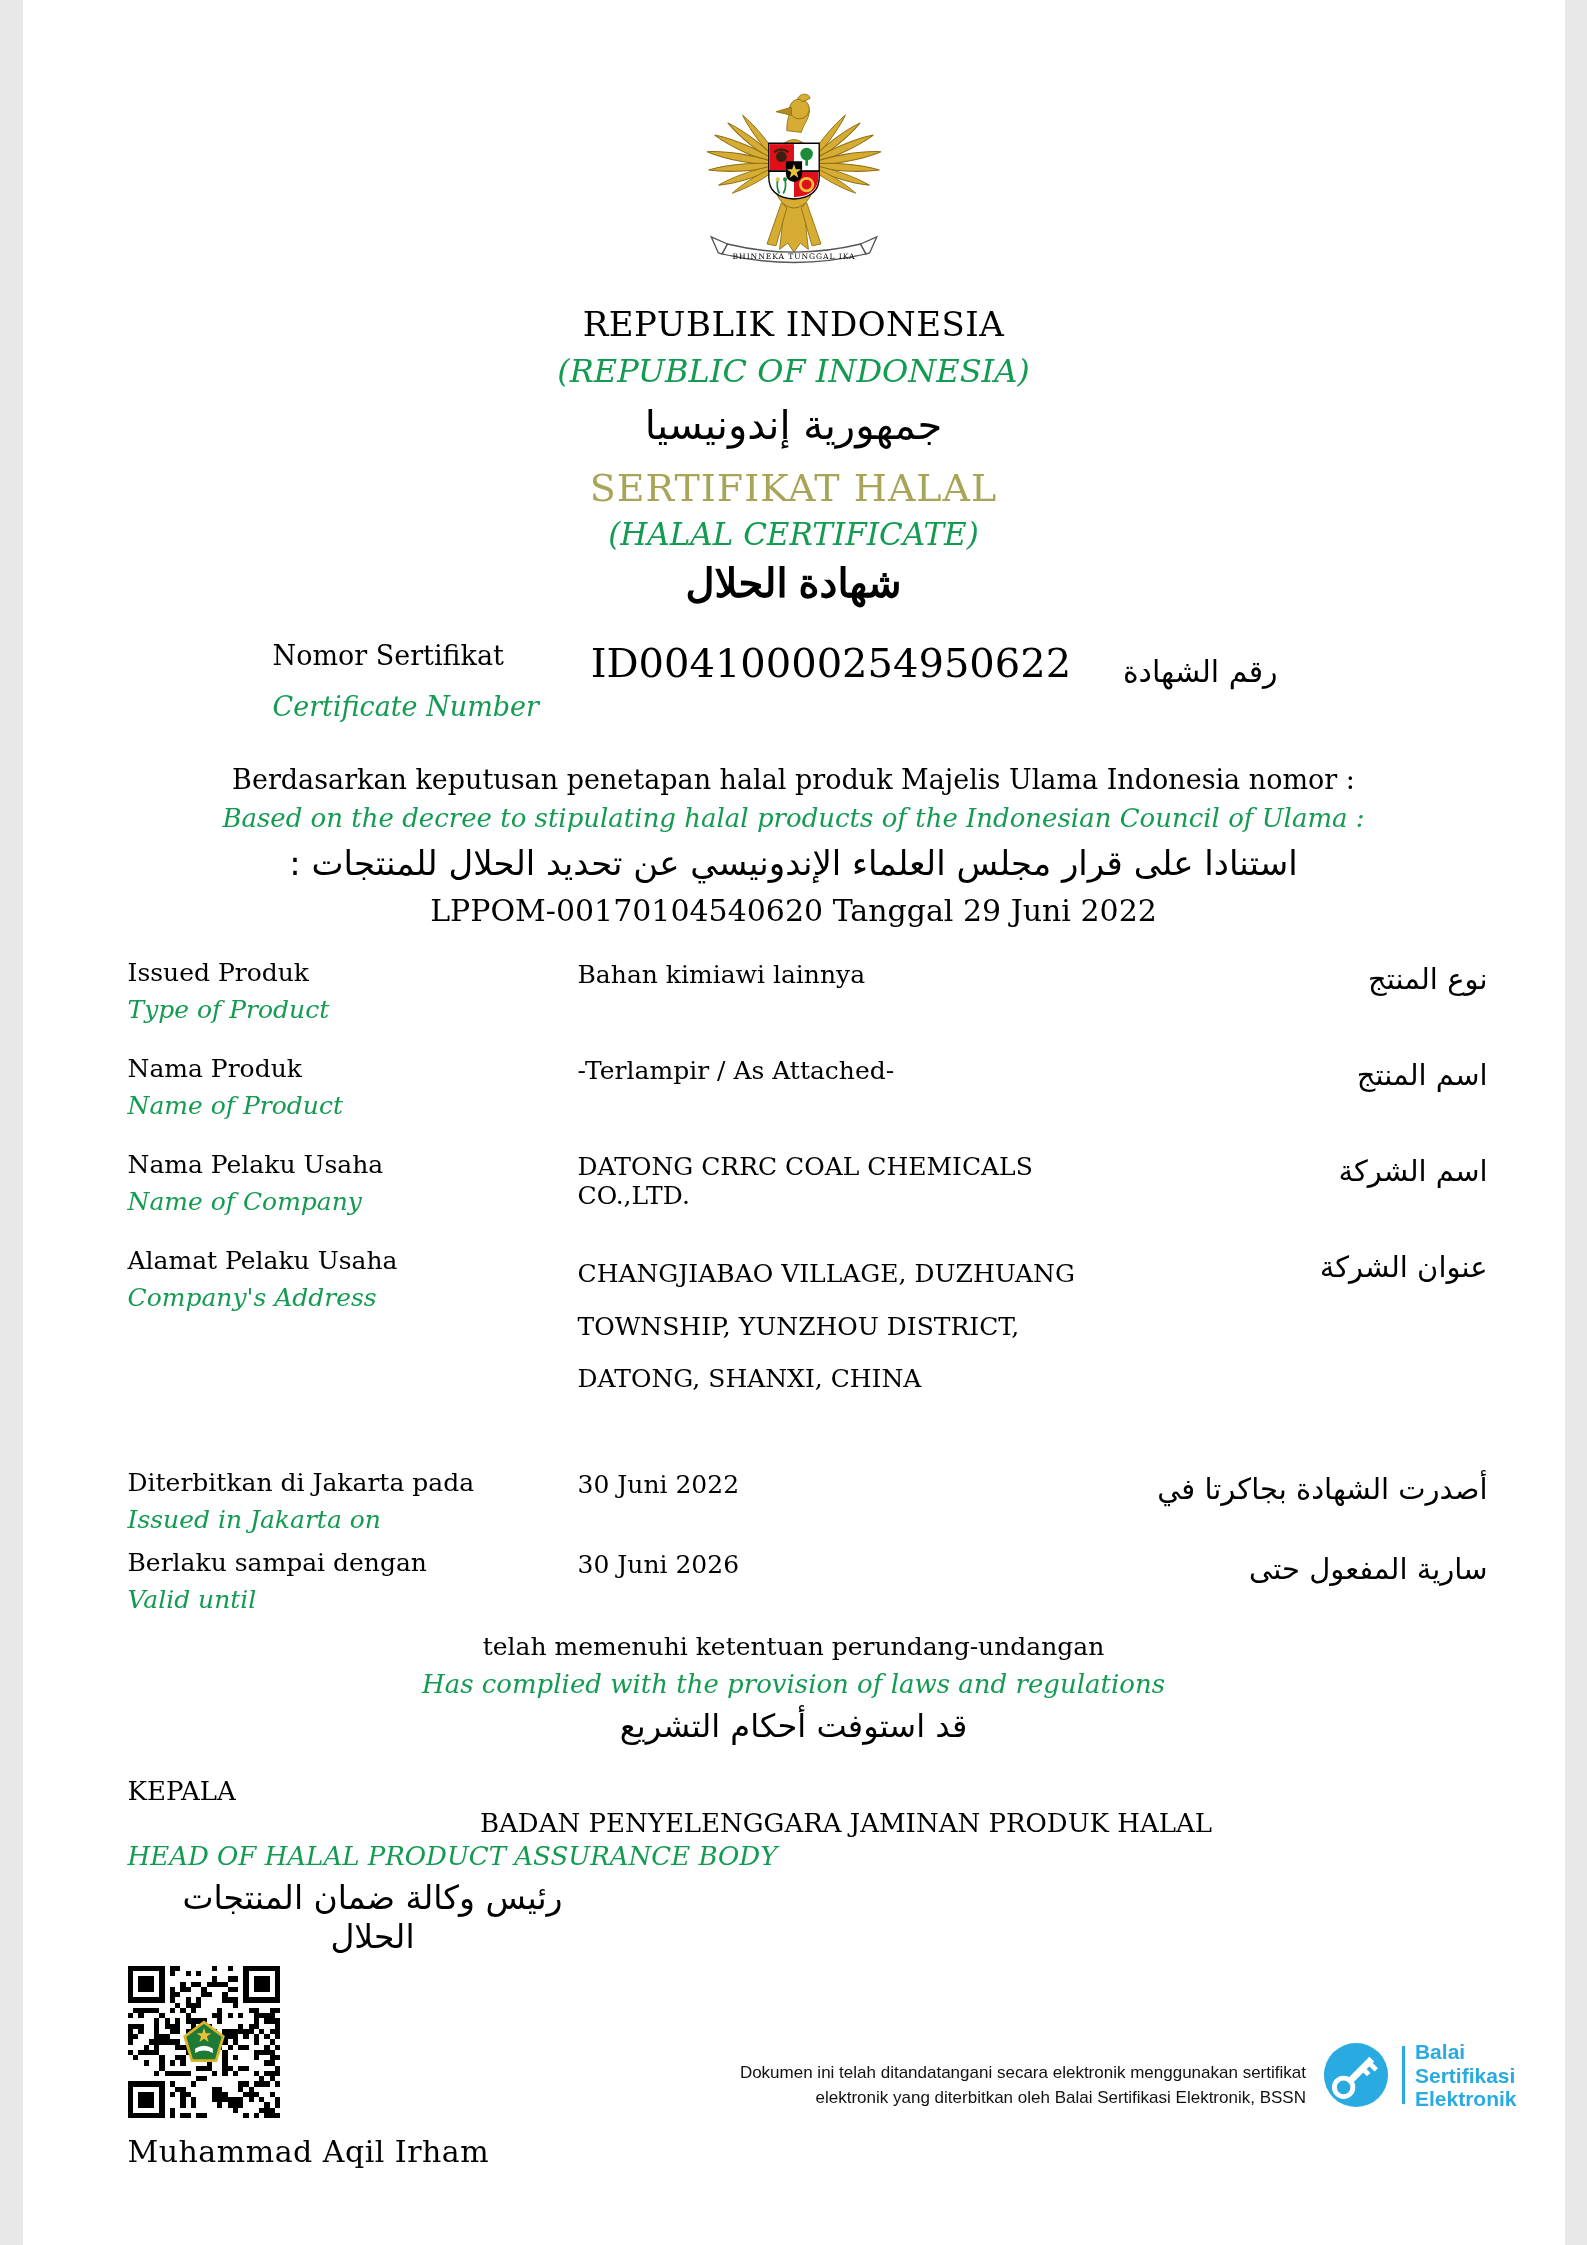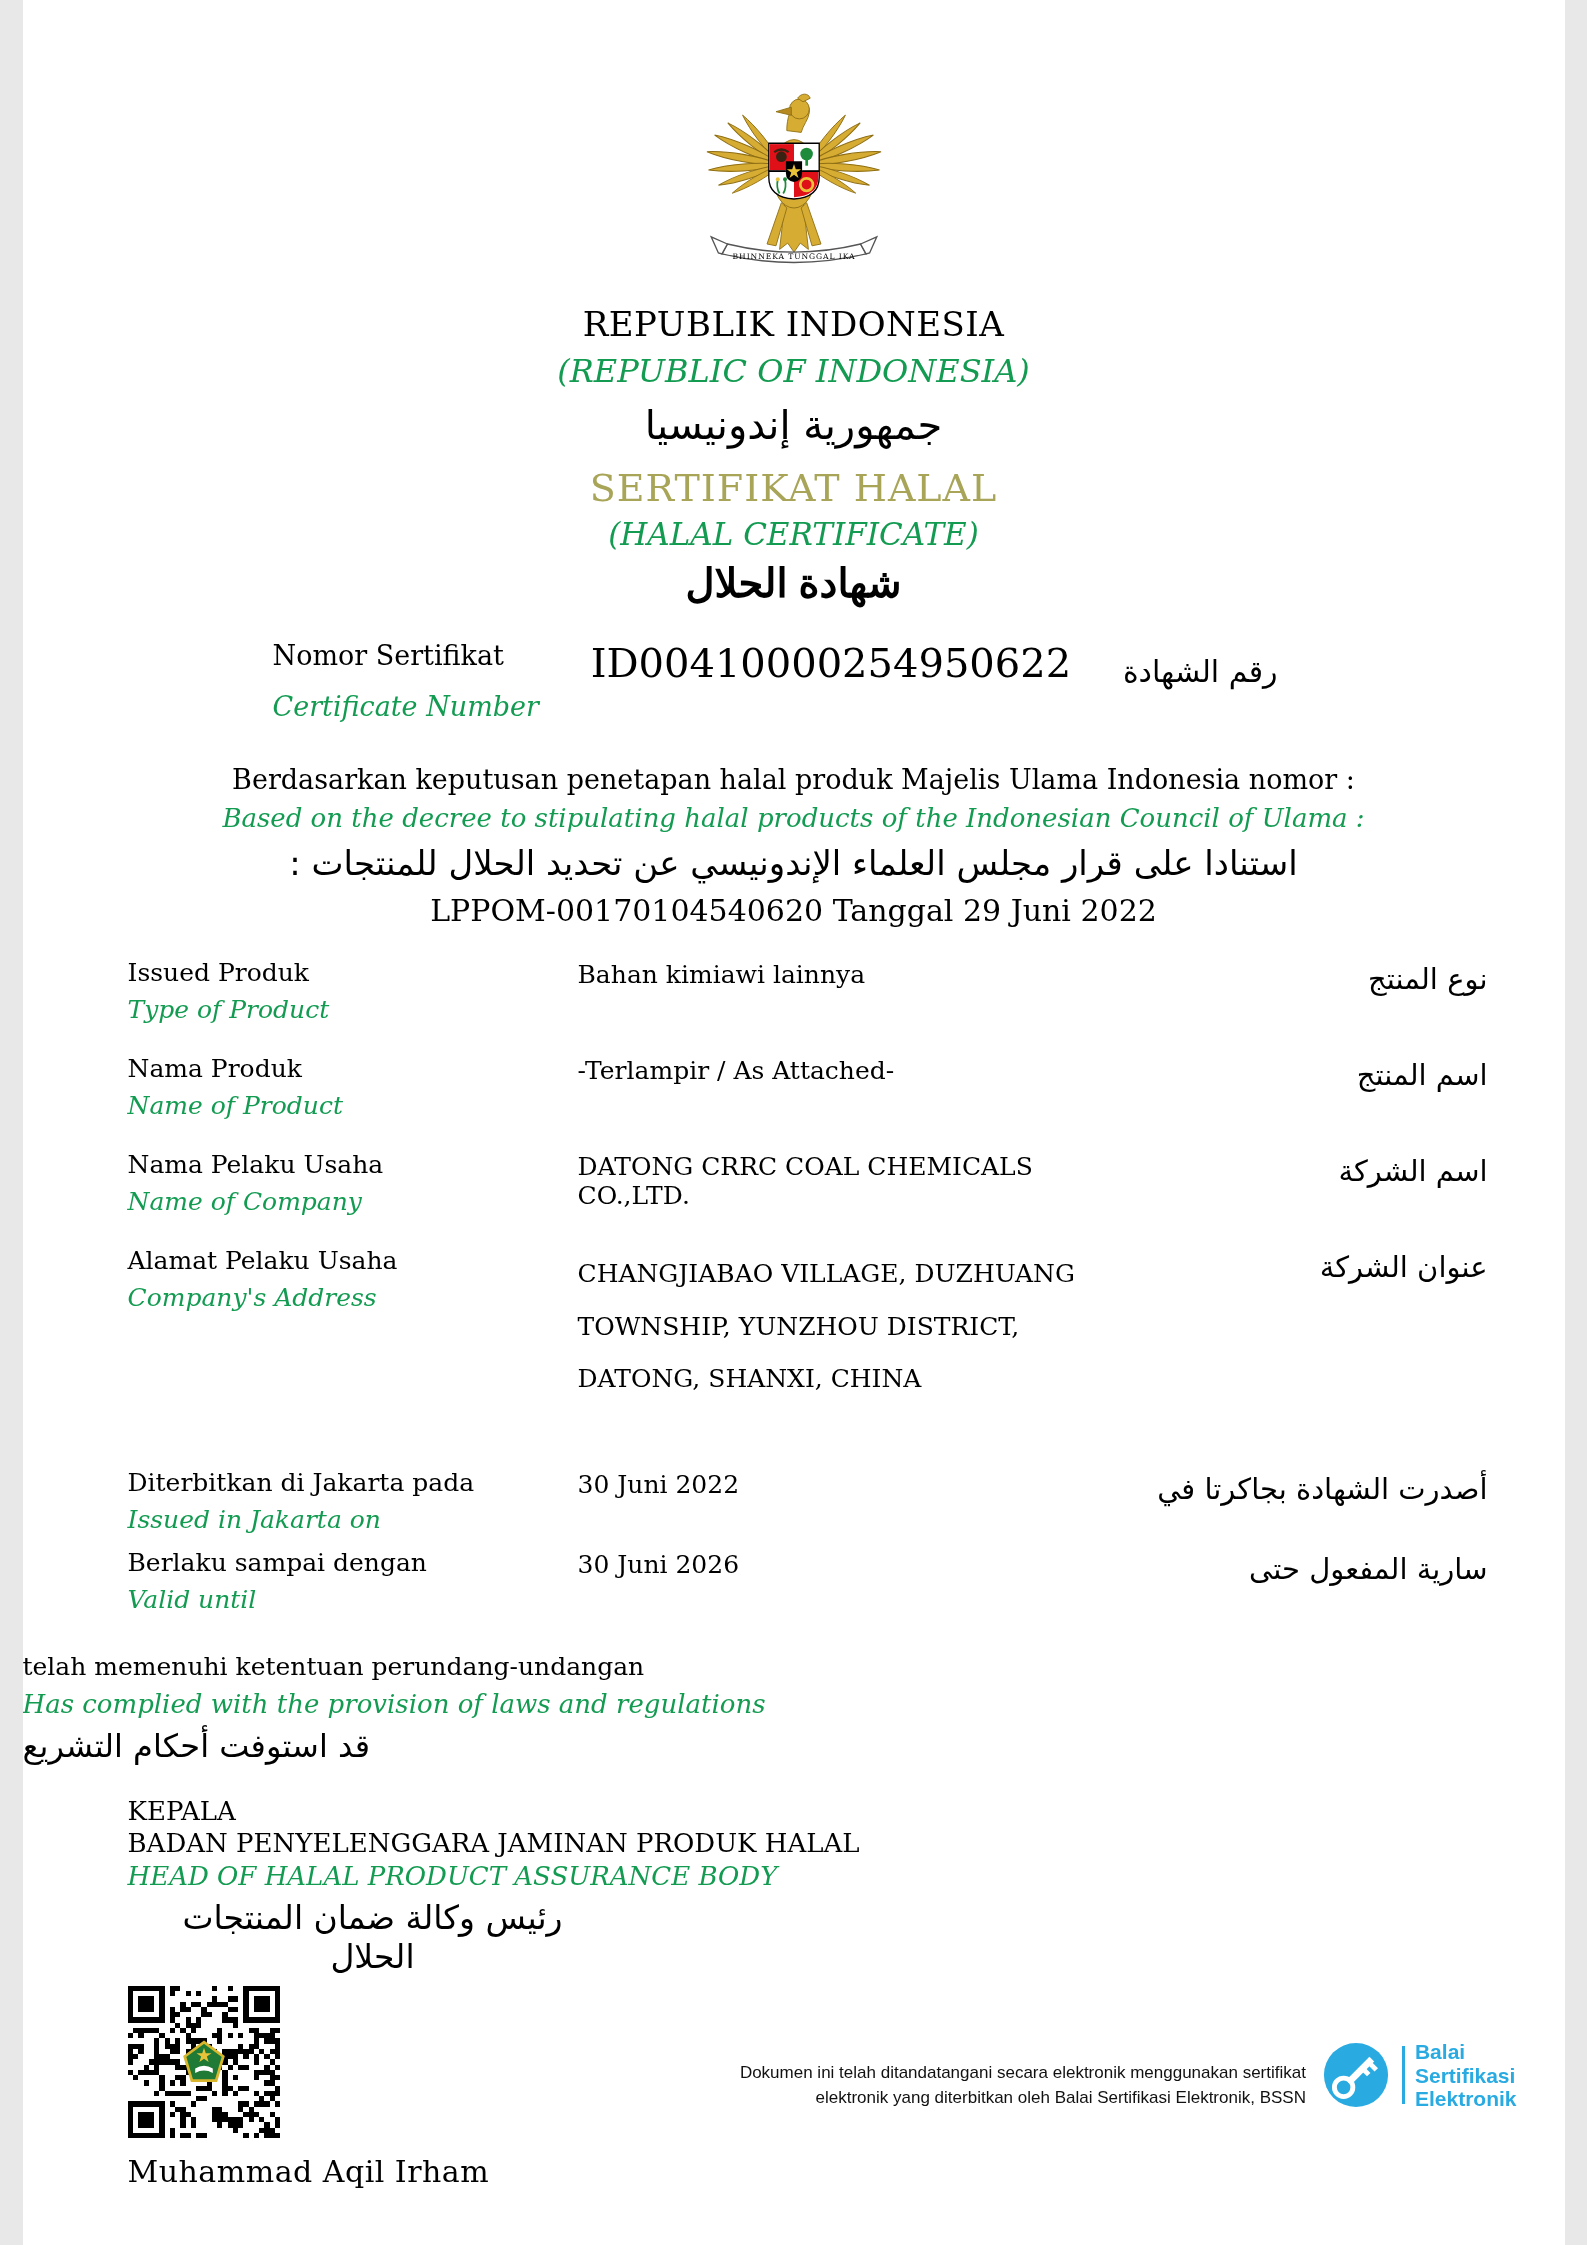--- a/index.html
+++ b/index.html
@@ -40,28 +40,28 @@
   .frow{display:grid;grid-template-columns:450px 570px 1fr;align-items:start;margin-bottom:30px;}
   .lab .id{font-size:25px;}
   .lab .en{font-size:25px;font-style:italic;color:var(--green);margin-top:8px;}
   .val{font-size:25px;padding-top:2px;}
   .val.multiline{line-height:2.1;}
   .ar{font-size:29px;text-align:right;font-family:"DejaVu Sans",sans-serif;padding-top:4px;}
   .frow.address{margin-bottom:62px;}
   .dates{margin-top:50px;}
   .dates .frow{margin-bottom:14px;}
   
-  .compliance{text-align:left;margin-top:38px;}
+  .compliance{text-align:center;margin-top:18px;}
   .compliance .l1{font-size:25px;}
   .compliance .l2{font-size:26px;font-style:italic;color:var(--green);margin-top:8px;}
   .compliance .l3{font-size:32px;margin-top:8px;font-family:"DejaVu Sans",sans-serif;}
   
   .sig{margin:30px 0 0 105px;}
   .sig .t1{font-size:26px;line-height:1.25;}
-  .sig .t2{font-size:26px;line-height:1.25;}
+  .sig .t2{font-size:26px;line-height:1.25;text-align:center;}
   .sig .t3{font-size:26px;line-height:1.25;font-style:italic;color:var(--green);}
   .sig .t-ar{font-size:33px;font-family:"DejaVu Sans",sans-serif;margin:6px 0 0 30px;width:430px;text-align:center;}
   .qr-wrap{position:relative;width:152px;height:152px;margin-top:10px;}
   .qr-wrap svg.qr{width:152px;height:152px;display:block;}
   .qr-logo{position:absolute;left:54px;top:54px;width:44px;height:44px;}
   .sig-name{font-size:30px;margin-top:16px;letter-spacing:.5px;}
   
   .footer{position:absolute;top:2040px;right:48px;display:flex;align-items:flex-end;}
   .disclaimer{font-family:"Liberation Sans","DejaVu Sans",sans-serif;font-size:17px;
               text-align:right;line-height:1.45;padding-top:16px;color:#111;}

